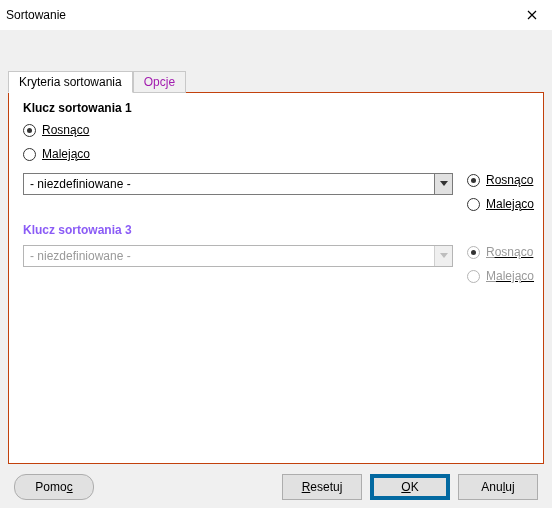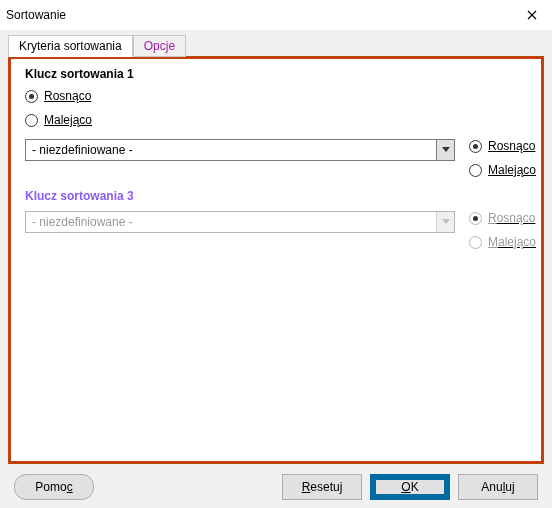--- a/index.html
+++ b/index.html
@@ -14,31 +14,31 @@
   .close-btn {
     width: 40px; height: 30px; display: flex; align-items: center; justify-content: center;
     color: #000; font-size: 14px;
   }
 
   .client {
     background: #f0f0f0; height: 478px; padding: 4px 8px 8px 8px;
     display: flex; flex-direction: column;
   }
 
-  .tabstrip { display: flex; gap: 0; height: 22px; align-items: flex-end; }
+  .tabstrip { display: flex; gap: 0; height: 22px; align-items: flex-end; margin-top: 36px; }
   .tab {
     padding: 3px 10px; border: 1px solid #c8c8c8; background: #f0f0f0;
     position: relative; top: 1px; color: #a21caf;
   }
   .tab.active {
     background: #fff; border-bottom: 1px solid #fff; color: #000;
   }
 
   .panel {
-    flex: 1; background: #fff; border: 3px solid #c2410c;
+    flex: 1; background: #fff; border: 1px solid #c2410c;
     padding: 8px 14px 14px 14px;
   }
 
   .sort-row { margin-bottom: 12px; }
   .sort-label { font-weight: bold; color: #000; margin-bottom: 8px; }
   .sort-label.disabled, .disabled-text { color: #8b5cf6; }
 
   .sort-body { display: flex; align-items: flex-start; gap: 14px; }
 
   .combo {
@@ -79,21 +79,21 @@
   .button-row {
     display: flex; align-items: center; padding: 10px 6px 0 6px;
   }
   .spacer { flex: 1; }
   .btn {
     min-width: 80px; height: 26px; border: 1px solid #adadad; background: #e1e1e1;
     display: inline-flex; align-items: center; justify-content: center;
     padding: 0 14px; margin-left: 8px; color: #000;
   }
   .btn.first { margin-left: 0; border-radius: 12px; }
-  .btn.default { border: 6px solid #0369a1; }
+  .btn.default { border: 4px solid #0369a1; }
   .btn u { text-decoration: underline; }
 
   svg.chev { width: 8px; height: 6px; }
 </style>
 </head>
 <body>
 
 <div class="titlebar">
   <span class="title-text">Sortowanie</span>
   <div class="close-btn">

